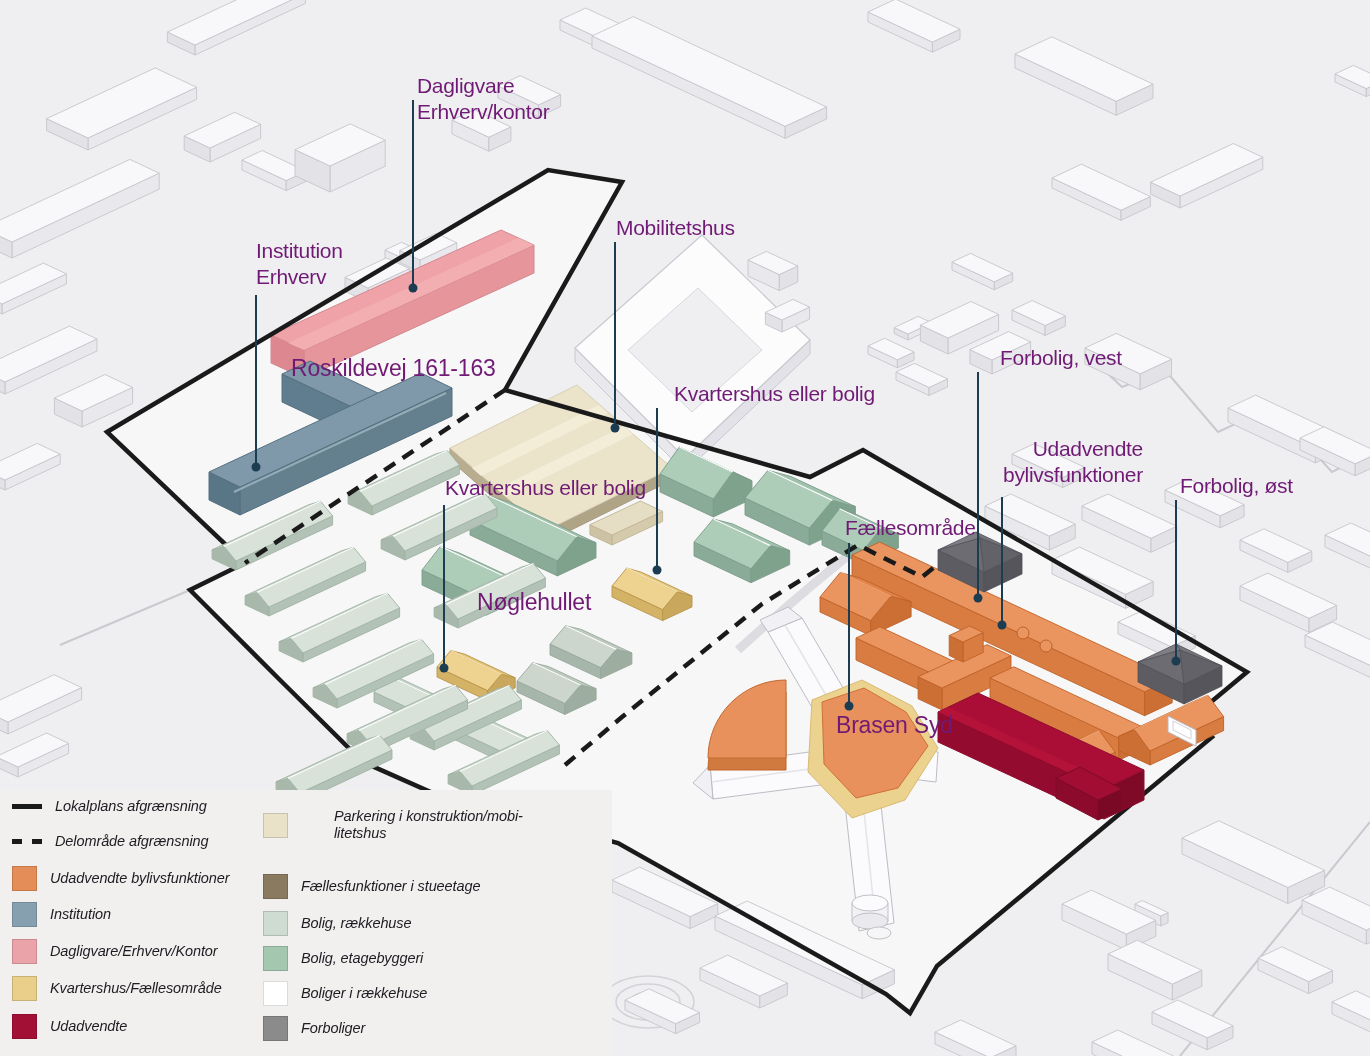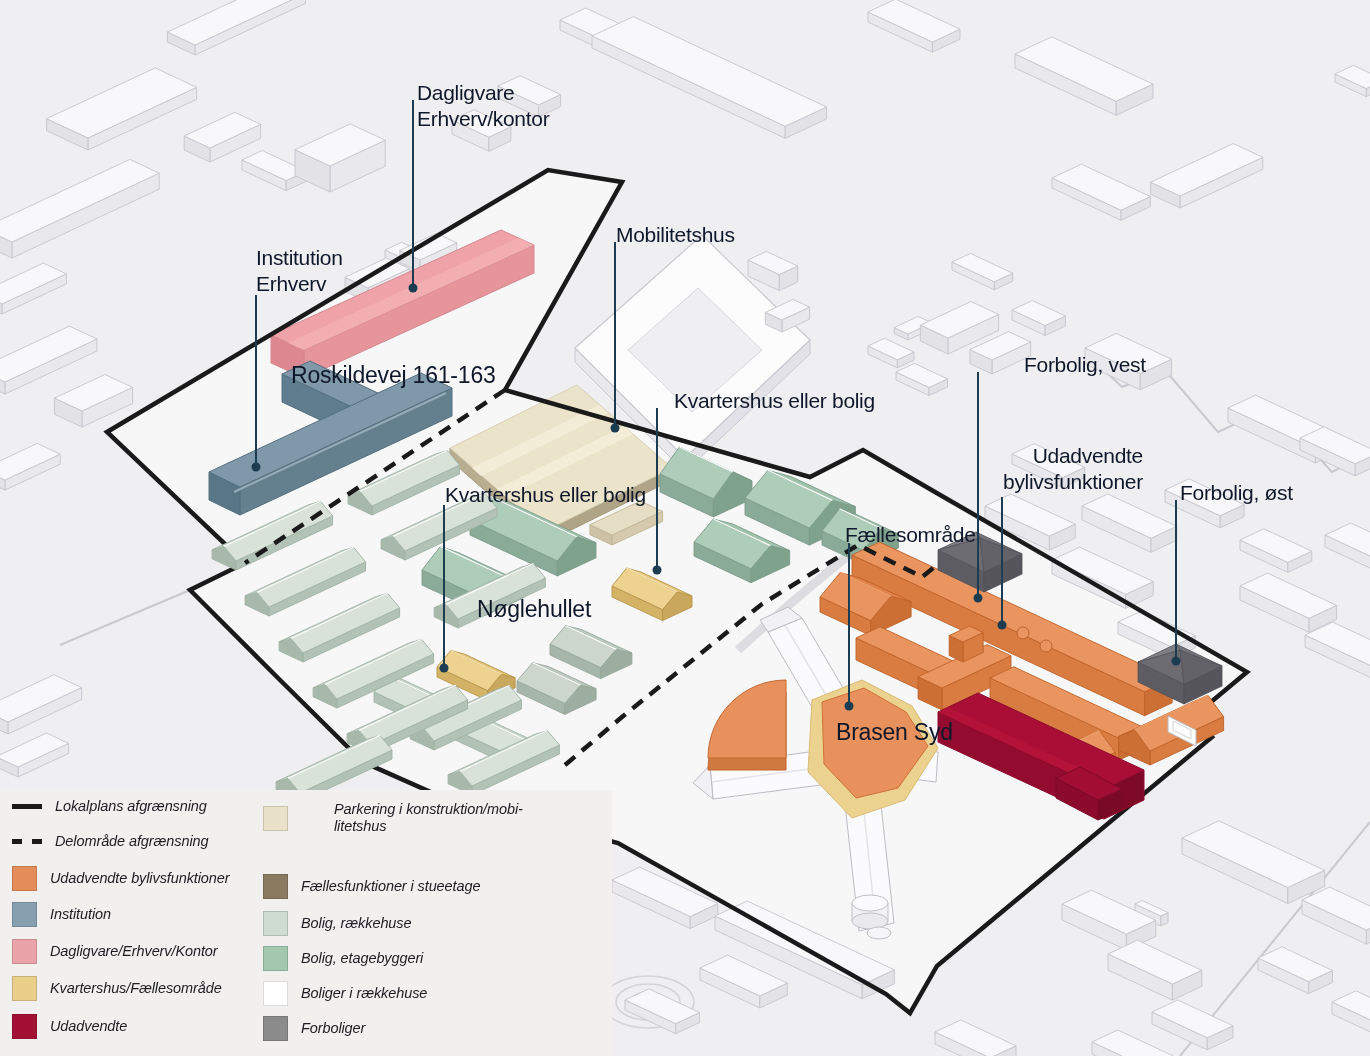--- a/index.html
+++ b/index.html
@@ -1,20 +1,20 @@
 <!DOCTYPE html>
 <html><head>
 <meta charset="utf-8">
 <style>
   html,body{margin:0;padding:0;}
   body{width:1370px;height:1056px;position:relative;overflow:hidden;
        background:#efeff1;font-family:"Liberation Sans",sans-serif;}
   svg{position:absolute;left:0;top:0;}
-  .map-label{position:absolute;font-size:21px;line-height:26px;color:#0f172a;
-             letter-spacing:-0.3px;white-space:pre-line;z-index:5;margin-top:7px;}
+  .map-label{position:absolute;font-size:21px;line-height:26px;color:#701a75;
+             letter-spacing:-0.3px;white-space:pre-line;z-index:5;}
   .map-label.bold{font-weight:normal;font-size:23px;letter-spacing:-0.2px;}
   #legend{position:absolute;left:0;top:790px;width:612px;height:266px;
           background:#f2f0ee;z-index:6;}
   .lg-row{position:absolute;display:flex;align-items:center;gap:13px;justify-content:flex-end;}
   .lg-swatch{width:25px;height:25px;flex:0 0 auto;border:1px solid rgba(0,0,0,0.14);
              box-sizing:border-box;}
   .lg-line-solid{width:30px;height:5px;flex:0 0 auto;}
   .lg-line-dashed{width:30px;height:0;border-top:5px dashed #1a1a1a;flex:0 0 auto;}
   .lg-label{font-style:italic;font-size:14.5px;line-height:17px;color:#1c1c22;
             letter-spacing:-0.1px;white-space:pre-line;}
@@ -489,21 +489,21 @@
   </g>
 </svg>
 
 <div class="map-label" style="left:417px;top:73px;">Dagligvare
 Erhverv/kontor</div>
 <div class="map-label" style="left:256px;top:238px;">Institution
 Erhverv</div>
 <div class="map-label" style="left:616px;top:215px;">Mobilitetshus</div>
 <div class="map-label" style="left:674px;top:381px;">Kvartershus eller bolig</div>
 <div class="map-label" style="left:445px;top:475px;">Kvartershus eller bolig</div>
-<div class="map-label" style="left:1024px;top:345px;">Forbolig, vest</div>
+<div class="map-label" style="left:1000px;top:345px;">Forbolig, vest</div>
 <div class="map-label" style="left:1003px;top:436px;text-align:right;">Udadvendte
 bylivsfunktioner</div>
 <div class="map-label" style="left:1180px;top:473px;">Forbolig, øst</div>
 <div class="map-label" style="left:845px;top:515px;">Fællesområde</div>
 <div class="map-label bold" style="left:291px;top:355px;">Roskildevej 161-163</div>
 <div class="map-label bold" style="left:477px;top:589px;">Nøglehullet</div>
 <div class="map-label bold" style="left:836px;top:712px;">Brasen Syd</div>
 
 <div id="legend">
   <div class="lg-row" style="left:12px;top:8px;">
@@ -527,21 +527,21 @@
     <span class="lg-label">Dagligvare/Erhverv/Kontor</span>
   </div>
   <div class="lg-row" style="left:12px;top:186px;">
     <span class="lg-swatch" style="background-color: rgb(233, 207, 138);"></span>
     <span class="lg-label">Kvartershus/Fællesområde</span>
   </div>
   <div class="lg-row" style="left:12px;top:224px;">
     <span class="lg-swatch" style="background-color: rgb(163, 16, 54);"></span>
     <span class="lg-label">Udadvendte</span>
   </div>
-  <div class="lg-row" style="left:263px;top:11px;gap:46px;">
+  <div class="lg-row" style="left:263px;top:18px;gap:46px;">
     <span class="lg-swatch" style="background-color: rgb(233, 226, 201);"></span>
     <span class="lg-label">Parkering i konstruktion/mobi-
 litetshus</span>
   </div>
   <div class="lg-row" style="left:263px;top:84px;">
     <span class="lg-swatch" style="background-color: rgb(138, 122, 96);"></span>
     <span class="lg-label">Fællesfunktioner i stueetage</span>
   </div>
   <div class="lg-row" style="left:263px;top:121px;">
     <span class="lg-swatch" style="background-color: rgb(207, 220, 210);"></span>

